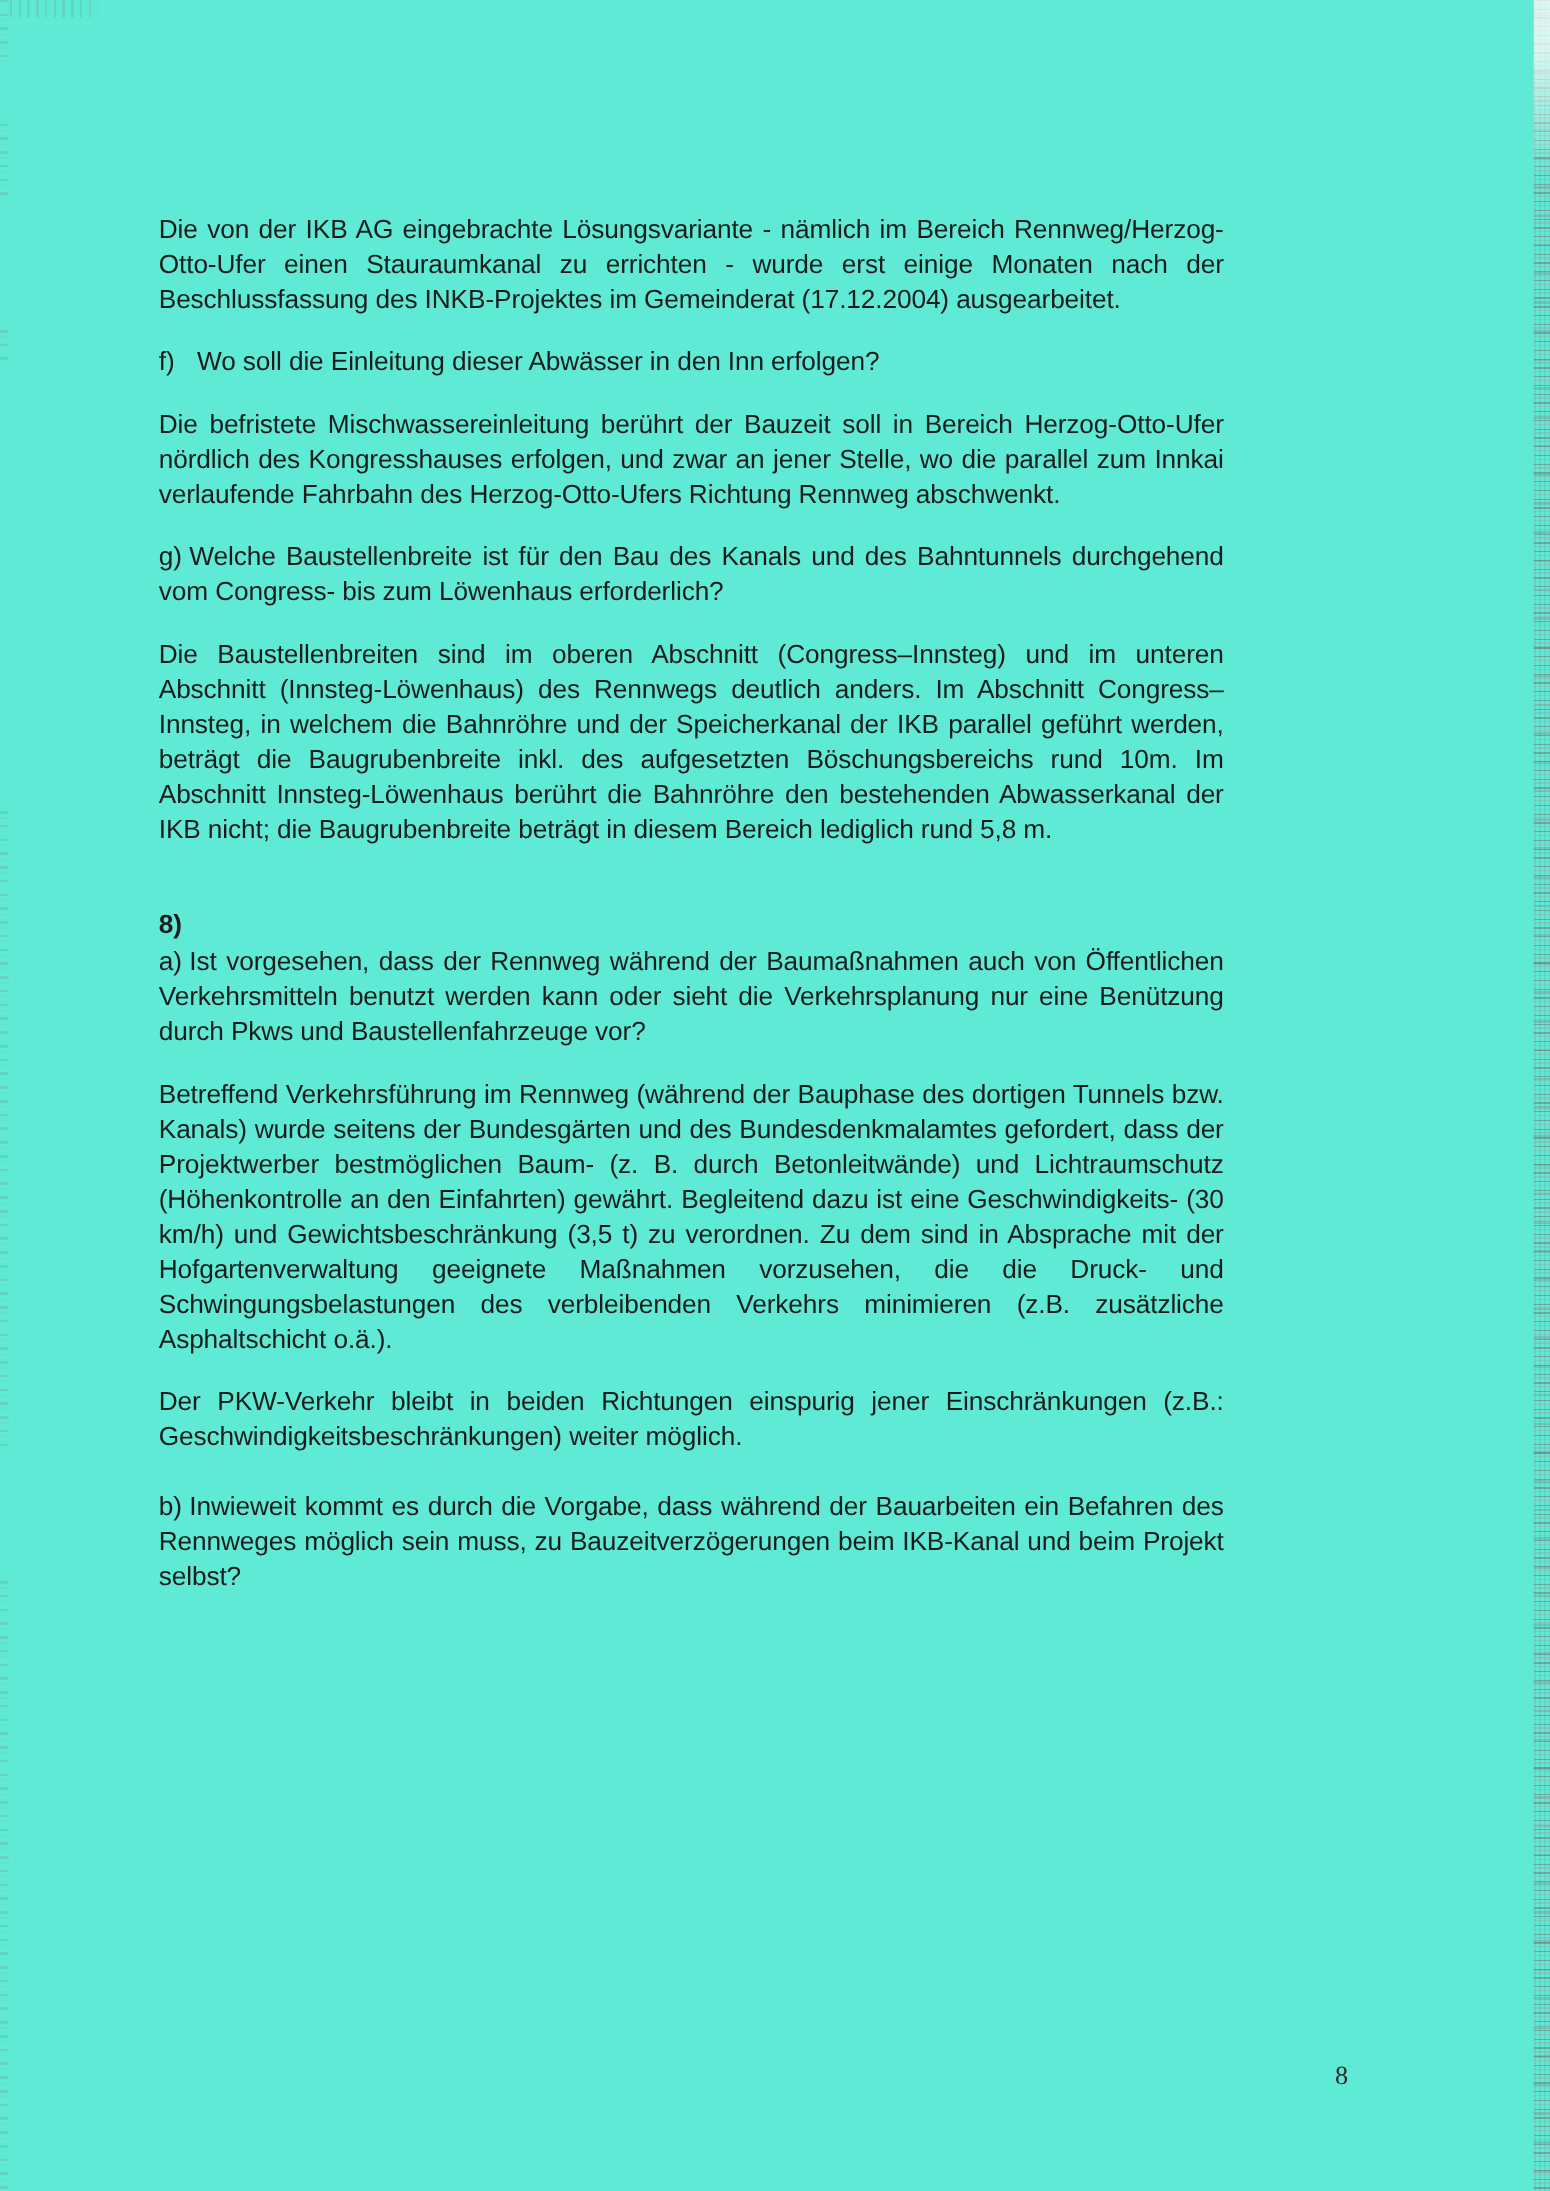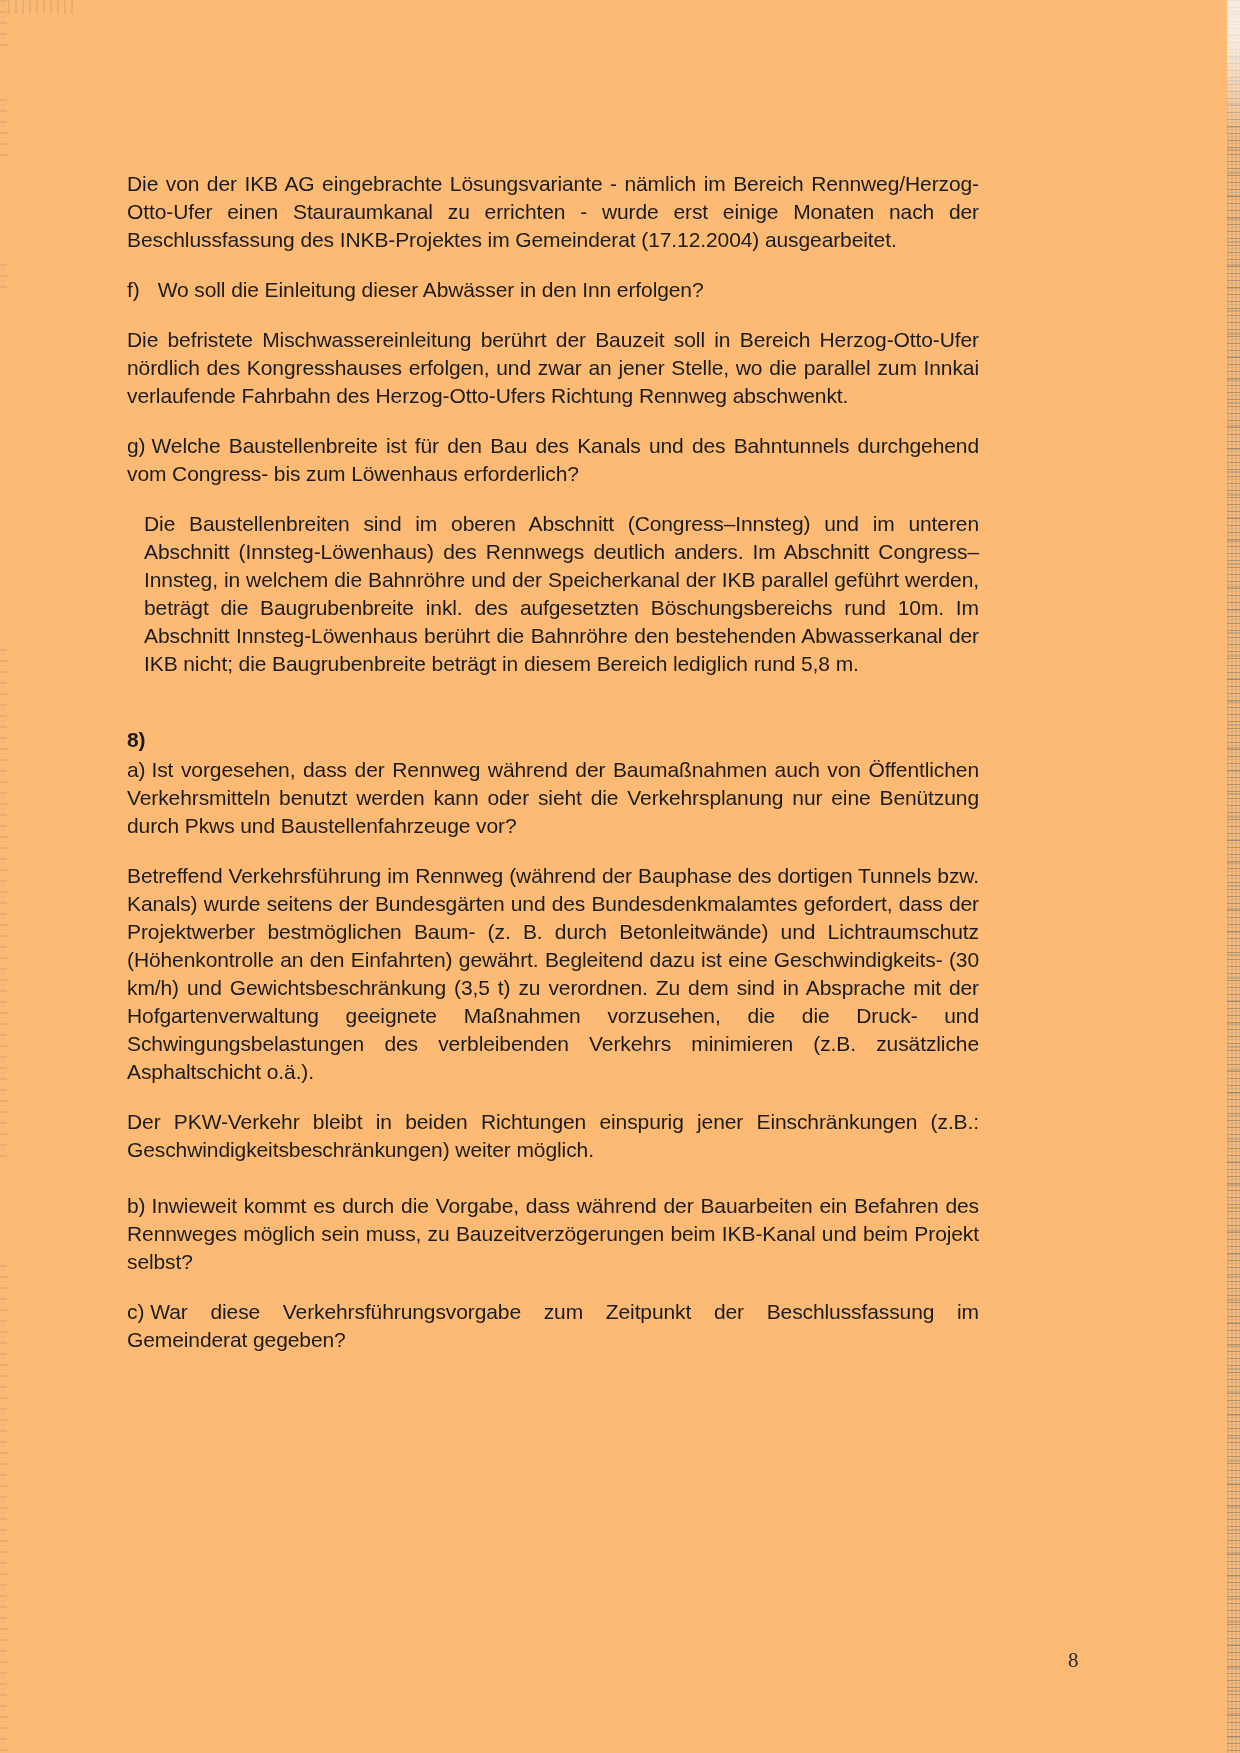--- a/index.html
+++ b/index.html
@@ -5,42 +5,42 @@
   html,body{margin:0;padding:0;}
   body{
     width:1240px;height:1753px;
     background:#fdfdfd;
     font-family:"Liberation Sans", sans-serif;
     overflow:hidden;
     position:relative;
   }
   .page{
     position:absolute;inset:0;
-    background:#fdba74;
+    background:#5eead4;
   }
   .doc{
     position:absolute;
     left:127px;top:0;
     width:852px;
     padding-top:170px;
     color:#1c1c1c;
     font-size:21px;
     line-height:28px;
     letter-spacing:-0.1px;
   }
   .para,.heading{
     margin:0 0 22px 0;
     text-align:justify;
     -webkit-hyphens:auto;hyphens:auto;
   }
   .heading{font-weight:normal;}
   .heading .hlabel{display:inline-block;}
   .heading.tabbed .hlabel{margin-right:18px;}
   .heading.inline .hlabel{margin-right:6px;}
-  .para.section-end{margin-bottom:48px;margin-left:17px;}
+  .para.section-end{margin-bottom:48px;}
   .section-label{
     font-weight:bold;margin:0 0 2px 0;text-align:left;
   }
   .gap-lg{margin-bottom:28px;}
   .pagenum{
     position:absolute;
     left:1068px;top:1648px;
     font-family:"Liberation Serif", serif;
     font-size:21px;color:#2a2a2a;
   }
@@ -98,23 +98,20 @@
     <p class="para">Betreffend Verkehrsführung im Rennweg (während der Bauphase des dortigen Tunnels bzw. Kanals) wurde seitens der Bundesgärten und des Bundesdenkmalamtes gefordert, dass der Projektwerber bestmöglichen Baum- (z. B. durch Betonleitwände) und Lichtraumschutz (Höhenkontrolle an den Einfahrten) gewährt. Begleitend dazu ist eine Geschwindigkeits- (30 km/h) und Gewichtsbeschränkung (3,5 t) zu verordnen. Zu dem sind in Absprache mit der Hofgartenverwaltung geeignete Maßnahmen vorzusehen, die die Druck- und Schwingungsbelastungen des verbleibenden Verkehrs minimieren (z.B. zusätzliche Asphaltschicht o.ä.).</p>
 
 
     <p class="para gap-lg">Der PKW-Verkehr bleibt in beiden Richtungen einspurig jener Einschränkungen (z.B.: Geschwindigkeitsbeschränkungen) weiter möglich.</p>
 
     <p class="heading inline">
       <span class="hlabel">b)</span><span>Inwieweit kommt es durch die Vorgabe, dass während der Bauarbeiten ein Befahren des Rennweges möglich sein muss, zu Bauzeitverzögerungen beim IKB-Kanal und beim Projekt selbst?</span>
     </p>
 
 
-    <p class="heading inline">
-      <span class="hlabel">c)</span><span>War diese Verkehrsführungsvorgabe zum Zeitpunkt der Beschlussfassung im Gemeinderat gegeben?</span>
-    </p>
 
 
   </div>
 
   <div class="pagenum">8</div>
 
   <div class="scan-edge-right"></div>
   <div class="scan-edge-left"></div>
   <div class="scan-speck-topleft"></div>
 

